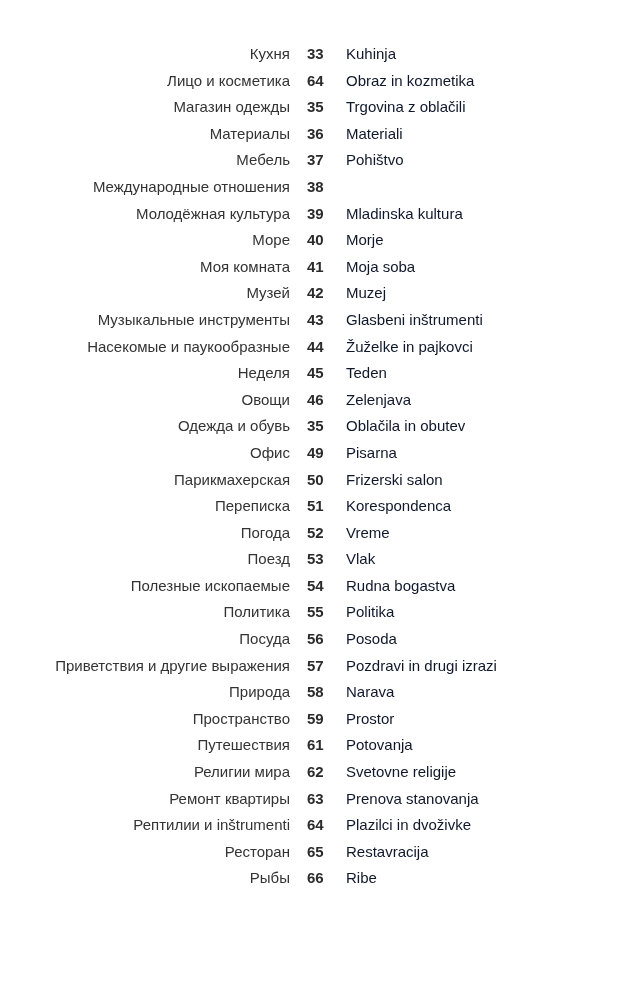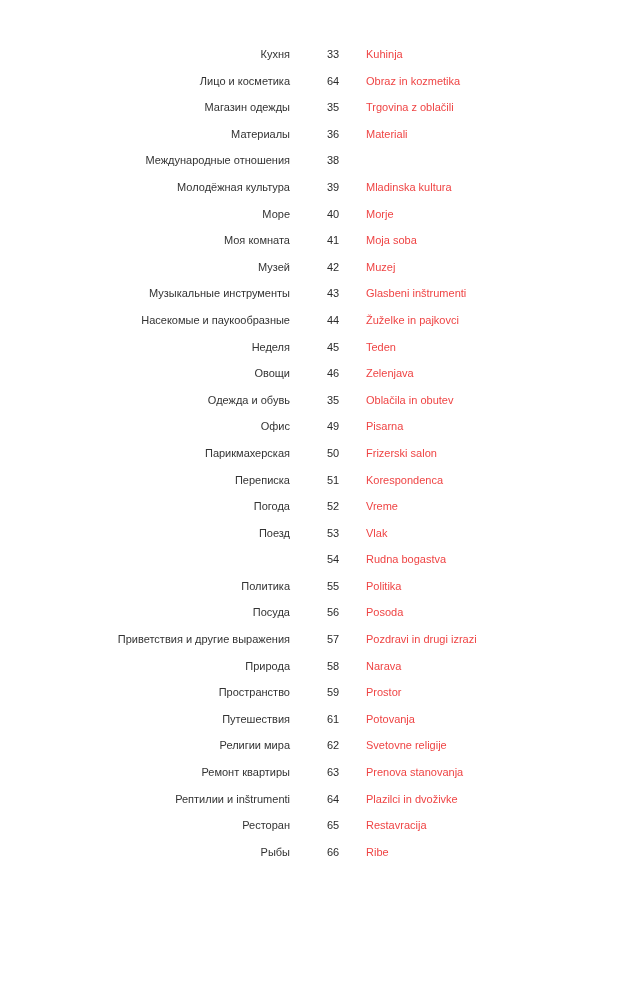--- a/index.html
+++ b/index.html
@@ -17,46 +17,45 @@
     }
     .index {
       position: absolute;
       left: 0;
       top: 43px;
       width: 620px;
     }
     .row {
       position: relative;
       height: 26.6px;
-      font-size: 11px;
+      font-size: 15px;
       line-height: 22px;
-      margin-left: 20px;
     }
     .ru {
       position: absolute;
       right: 330px;
       top: 0;
       white-space: nowrap;
       text-align: right;
       color: #333333;
     }
     .num {
       position: absolute;
       left: 307px;
       top: 0;
       width: 24px;
-      font-weight: normal;
+      font-weight: bold;
       color: #2b2b2b;
     }
     .sl {
       position: absolute;
       left: 346px;
       top: 0;
       white-space: nowrap;
-      color: #ef4444;
+      color: #0f172a;
     }
   </style>
 </head>
 <body>
 
 <div class="index" id="index">
     <div class="row">
       <span class="ru">Кухня</span>
       <span class="num">33</span>
       <span class="sl">Kuhinja</span>
@@ -70,20 +69,25 @@
       <span class="ru">Магазин одежды</span>
       <span class="num">35</span>
       <span class="sl">Trgovina z oblačili</span>
     </div>
     <div class="row">
       <span class="ru">Материалы</span>
       <span class="num">36</span>
       <span class="sl">Materiali</span>
     </div>
     <div class="row">
+      <span class="ru">Мебель</span>
+      <span class="num">37</span>
+      <span class="sl">Pohištvo</span>
+    </div>
+    <div class="row">
       <span class="ru">Международные отношения</span>
       <span class="num">38</span>
     </div>
     <div class="row">
       <span class="ru">Молодёжная культура</span>
       <span class="num">39</span>
       <span class="sl">Mladinska kultura</span>
     </div>
     <div class="row">
       <span class="ru">Море</span>
@@ -144,20 +148,21 @@
       <span class="ru">Погода</span>
       <span class="num">52</span>
       <span class="sl">Vreme</span>
     </div>
     <div class="row">
       <span class="ru">Поезд</span>
       <span class="num">53</span>
       <span class="sl">Vlak</span>
     </div>
     <div class="row">
+      <span class="ru">Полезные ископаемые</span>
       <span class="num">54</span>
       <span class="sl">Rudna bogastva</span>
     </div>
     <div class="row">
       <span class="ru">Политика</span>
       <span class="num">55</span>
       <span class="sl">Politika</span>
     </div>
     <div class="row">
       <span class="ru">Посуда</span>

